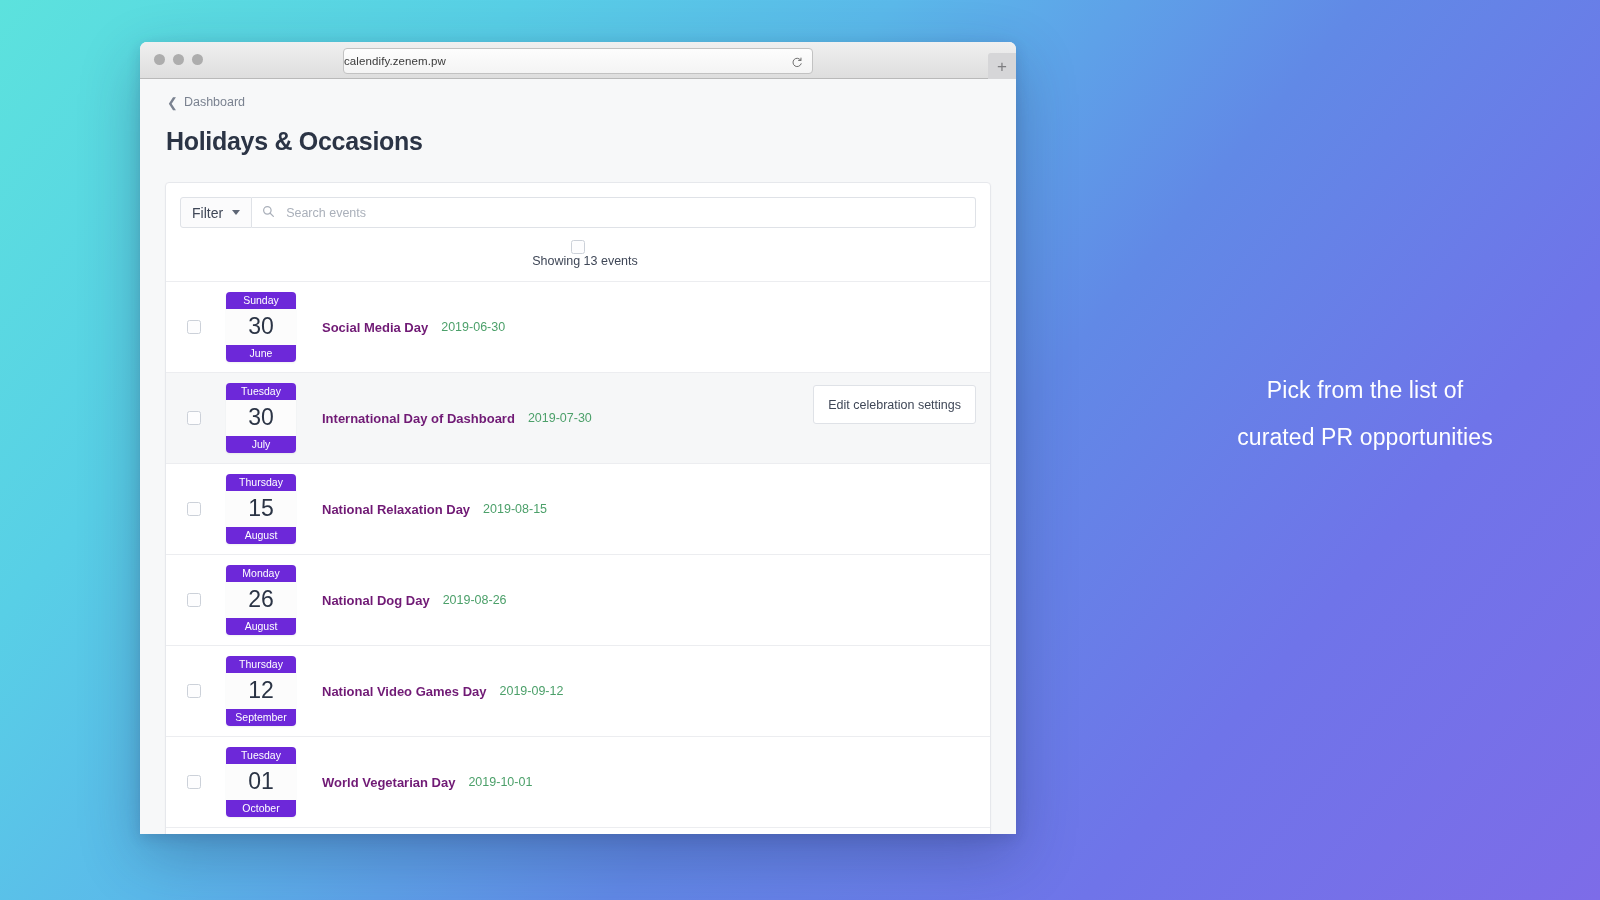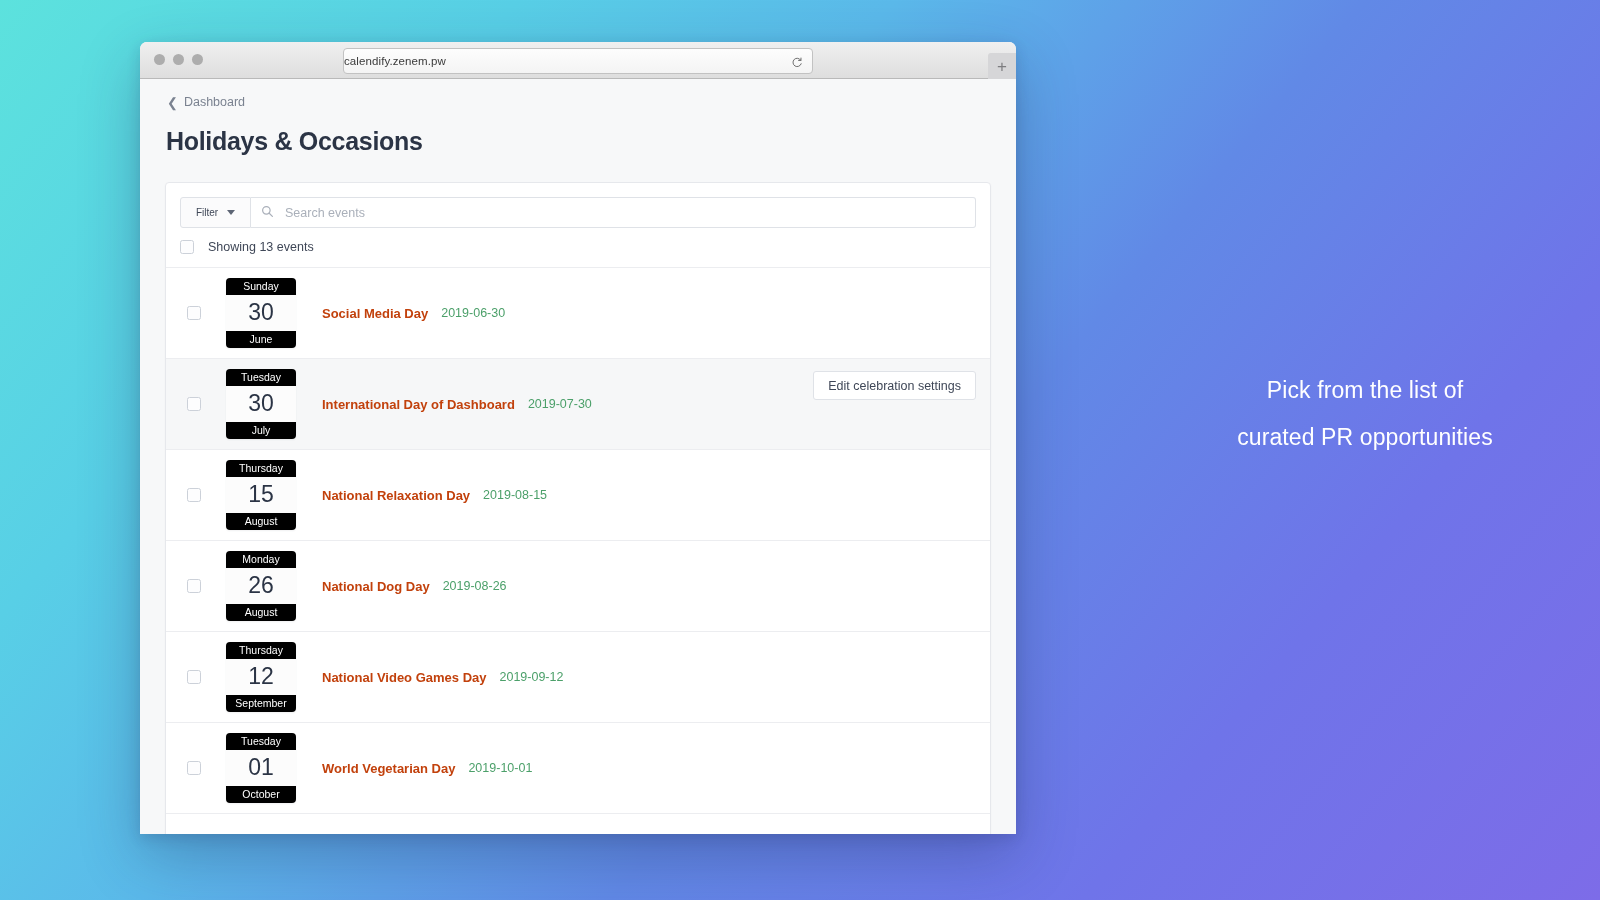--- a/index.html
+++ b/index.html
@@ -154,21 +154,21 @@
   .filter-btn {
     height: 31px;
     min-width: 71px;
     border: 1px solid #dfe2e7;
     border-radius: 3px 0 0 3px;
     background: #fbfbfc;
     display: flex;
     align-items: center;
     justify-content: center;
     gap: 9px;
-    font-size: 10px;
+    font-size: 14px;
     color: #3f4757;
     padding: 0 11px;
     box-sizing: border-box;
     text-align: right;
   }
   .caret-down {
     width: 0; height: 0;
     border-left: 4px solid transparent;
     border-right: 4px solid transparent;
     border-top: 5px solid #5d6575;
@@ -195,20 +195,21 @@
     font-family: "Liberation Sans", sans-serif;
     background: transparent;
   }
   .search-input::placeholder { color: #aab0ba; }
 
   
   .subbar {
     display: flex;
     align-items: center;
     padding: 12px 14px 13px 14px;
+    flex-direction: column;
   }
   .cbox {
     width: 14px;
     height: 14px;
     border: 1px solid #ccd1d9;
     border-radius: 2.5px;
     background: #fdfdfe;
     box-sizing: border-box;
     flex: 0 0 auto;
   }
@@ -277,51 +278,51 @@
     margin-left: 25px;
     width: 70px;
     border-radius: 4px;
     overflow: hidden;
     background: #fcfcfc;
     box-shadow: 0 1px 2px rgba(40,50,70,0.07);
     flex: 0 0 auto;
     text-align: center;
   }
   .cal-top, .cal-bot {
-    background: #000000;
+    background: #6d28d9;
     color: #ffffff;
     font-size: 10.5px;
     padding: 3px 0 4px 0;
     line-height: 1;
   }
   .cal-day {
     font-size: 23px;
     color: #2b3445;
     padding: 5px 0 6px 0;
     line-height: 1.05;
     background: #fcfcfc;
   }
 
   .ev-title {
     margin-left: 26px;
     font-size: 13px;
     font-weight: bold;
-    color: #c2410c;
+    color: #701a75;
   }
   .ev-date {
     margin-left: 13px;
     font-size: 12.5px;
     color: #4ca06a;
   }
 
   .edit-btn {
     position: absolute;
     right: 14px;
     top: 12px;
-    height: 29px;
+    height: 39px;
     border: 1px solid #dfe2e7;
     border-radius: 3px;
     background: #ffffff;
     display: flex;
     align-items: center;
     padding: 8px 14px;
     font-size: 12.5px;
     color: #3f4757;
     box-sizing: border-box;
   }

